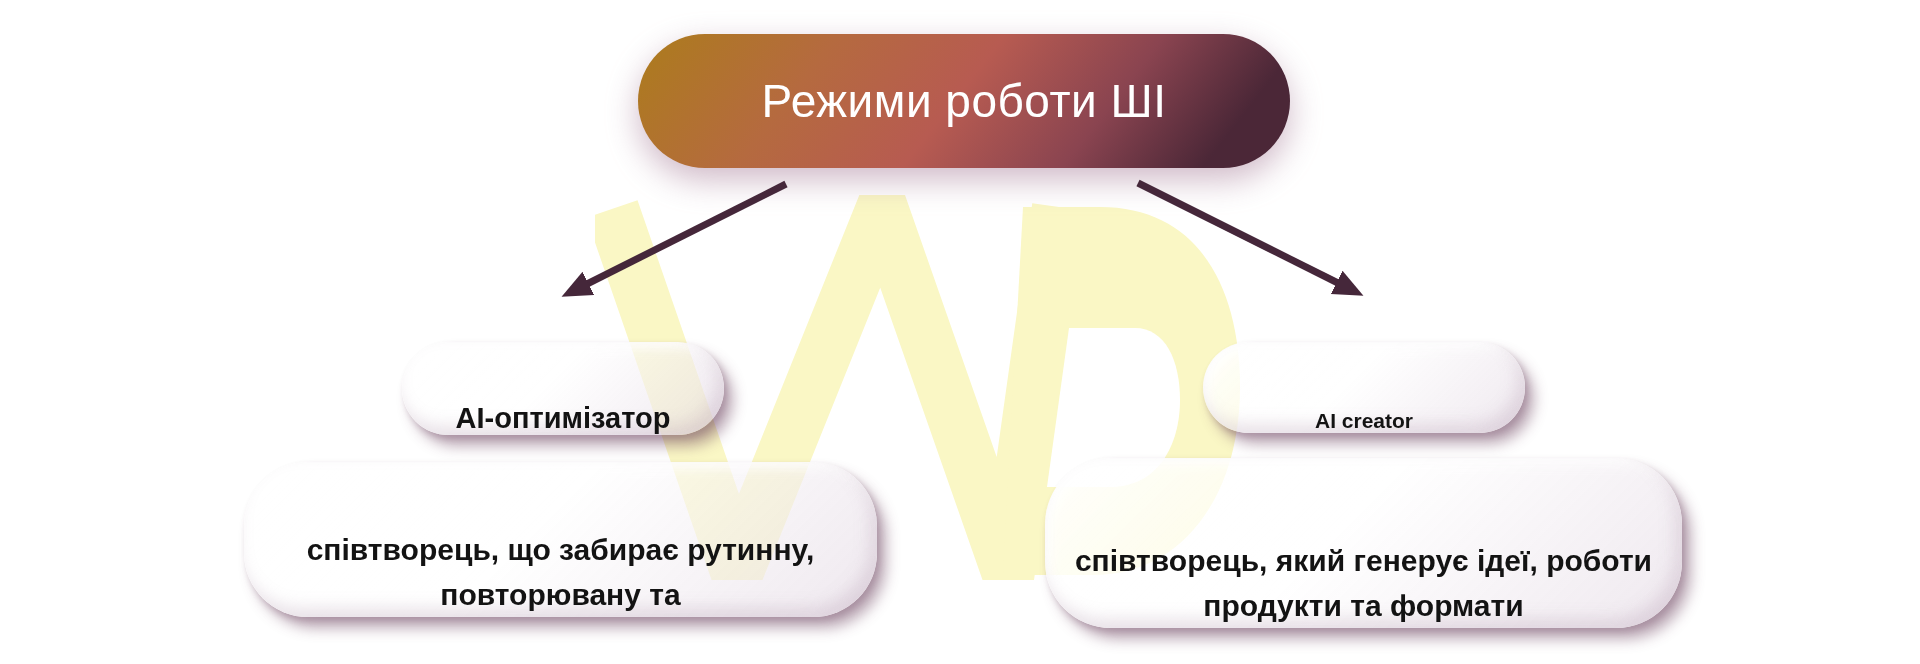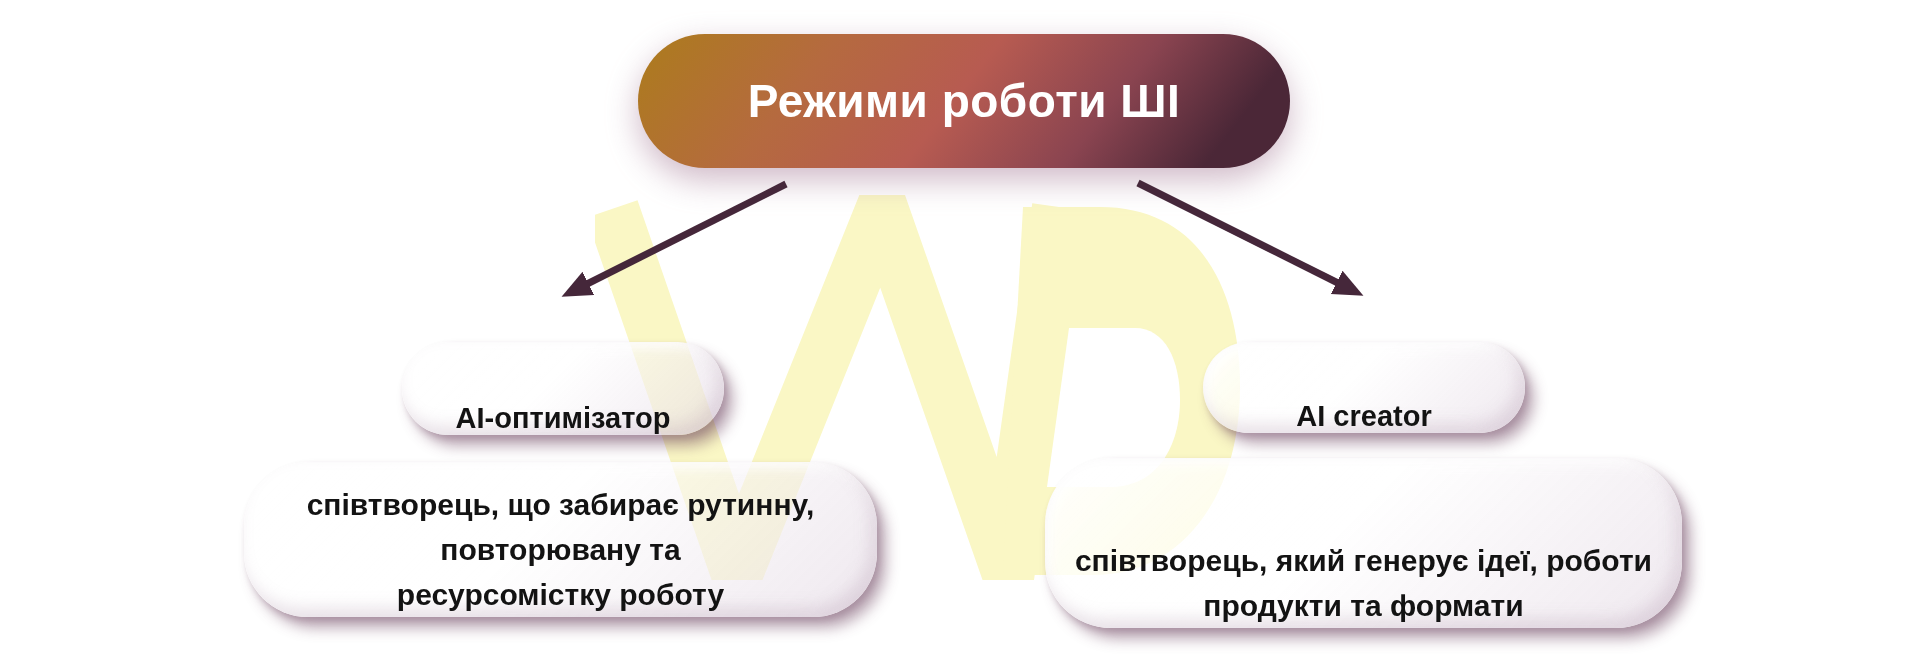--- a/index.html
+++ b/index.html
@@ -17,21 +17,21 @@
   #watermark-svg{left:595px;top:195px;width:660px;height:385px;}
 
   
   #title-svg{
     left:638px;top:34px;width:652px;height:134px;
     filter:drop-shadow(0 12px 16px rgba(151,103,132,0.45));
   }
   #title-text{
     left:638px;top:34px;width:652px;height:134px;
     display:flex;align-items:center;justify-content:center;
-    color:#ffffff;font-size:46px;font-weight:700;letter-spacing:0.5px;
+    color:#ffffff;font-size:46px;font-weight:400;letter-spacing:0.5px;
   }
 
   
   #arrows-svg{left:0;top:0;width:1920px;height:664px;}
 
   
   .bubble{
     background-color:rgba(255,255,255,0.45);
     background-image:linear-gradient(135deg,
       rgba(255,255,255,0.92) 0%,
@@ -39,21 +39,21 @@
       rgba(214,198,214,0.40) 100%);
     box-shadow:
       9px 11px 14px rgba(96,50,80,0.42),
       3px 4px 6px rgba(96,50,80,0.20),
       inset -7px -9px 16px rgba(168,138,162,0.25),
       inset 5px 6px 12px rgba(255,255,255,0.95);
     display:flex;align-items:flex-end;justify-content:center;
     text-align:center;color:#131313;font-weight:700;
   }
   #left-mode-pill {left:402px;top:342px;width:322px;height:93px;border-radius:47px;font-size:29px;}
-  #right-mode-pill{left:1203px;top:342px;width:322px;height:91px;border-radius:46px;font-size:29px;}
+  #right-mode-pill{left:1203px;top:342px;width:322px;height:91px;border-radius:46px;font-size:21px;}
   #left-description-box {left:244px;top:462px;width:633px;height:155px;border-radius:64px;}
   #right-description-box{left:1045px;top:458px;width:637px;height:170px;border-radius:66px;}
   .desc-lines{font-size:30px;line-height:45px;color:#131313;font-weight:700;}
 </style>
 </head>
 <body>
 
 <div id="canvas">
 
   <svg id="watermark-svg" class="abs" viewBox="0 0 660 385" aria-hidden="true">
@@ -87,21 +87,20 @@
   </svg>
 
   <div id="left-mode-pill" class="abs bubble">
     <span>AI-оптимізатор</span>
   </div>
 
   <div id="left-description-box" class="abs bubble">
     <div class="desc-lines">
       <div>співтворець, що забирає рутинну,</div>
       <div>повторювану та</div>
-      <div>ресурсомістку роботу</div>
     </div>
   </div>
 
   <div id="right-mode-pill" class="abs bubble">
     <span>AI creator</span>
   </div>
 
   <div id="right-description-box" class="abs bubble">
     <div class="desc-lines">
       <div>співтворець, який генерує ідеї, роботи</div>

